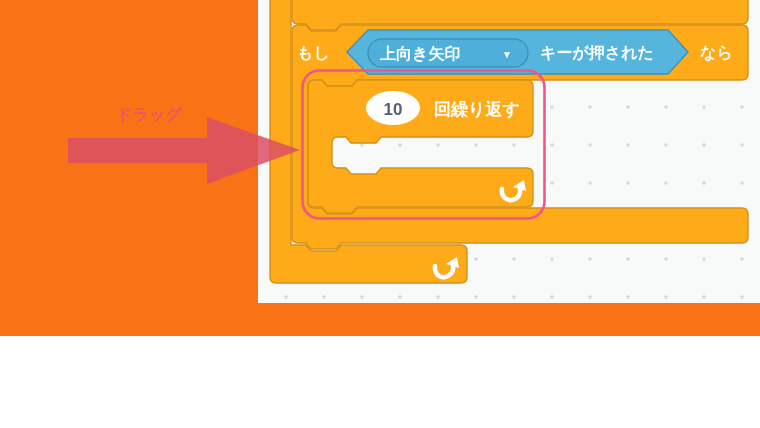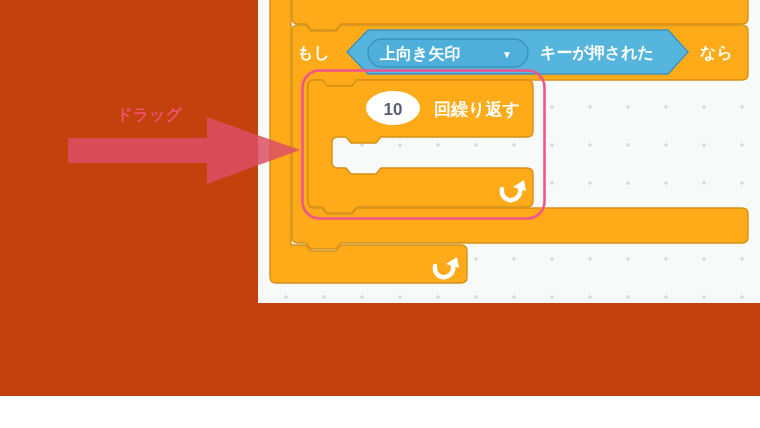--- a/index.html
+++ b/index.html
@@ -1,17 +1,17 @@
 <!DOCTYPE html>
 <html><head>
 <meta charset="utf-8">
 <style>
   html,body{margin:0;padding:0;background:#ffffff;}
   .stage{
-    position:relative;width:760px;height:396px;overflow:hidden;background:#c2410c;
+    position:relative;width:760px;height:336px;overflow:hidden;background:#f97316;
     font-family:"Liberation Sans","DejaVu Sans",sans-serif;
   }
   .workspace{
     position:absolute;left:258px;top:0;width:502px;height:303px;
     background-color:#F8F9F9;
     background-image:radial-gradient(#D9DADA 1.5px, transparent 1.8px);
     background-size:38px 38px;
     background-position:9px 12px;
   }
   svg.overlay{position:absolute;left:0;top:0;}

